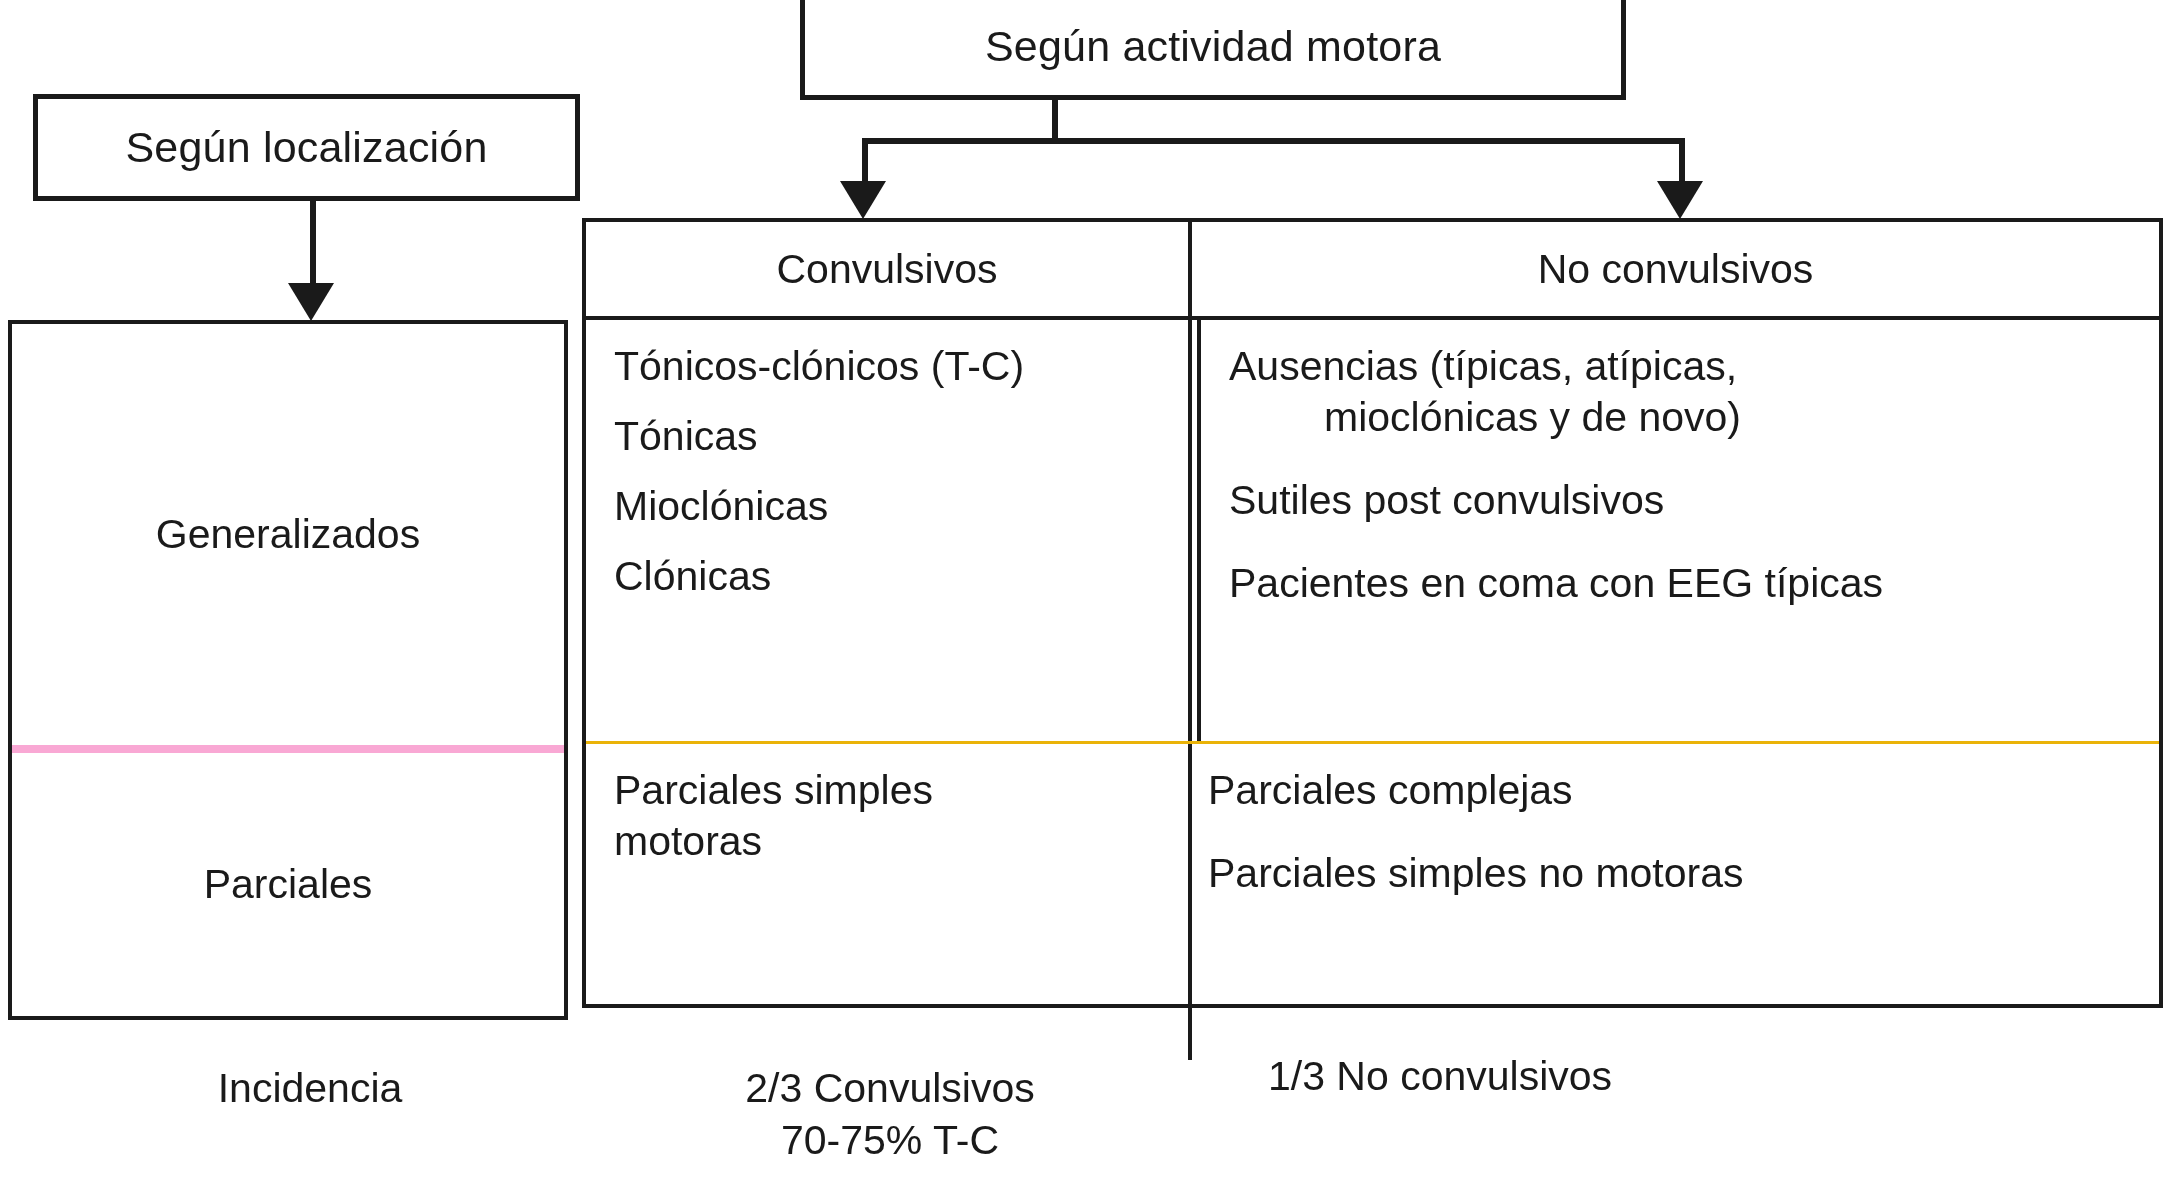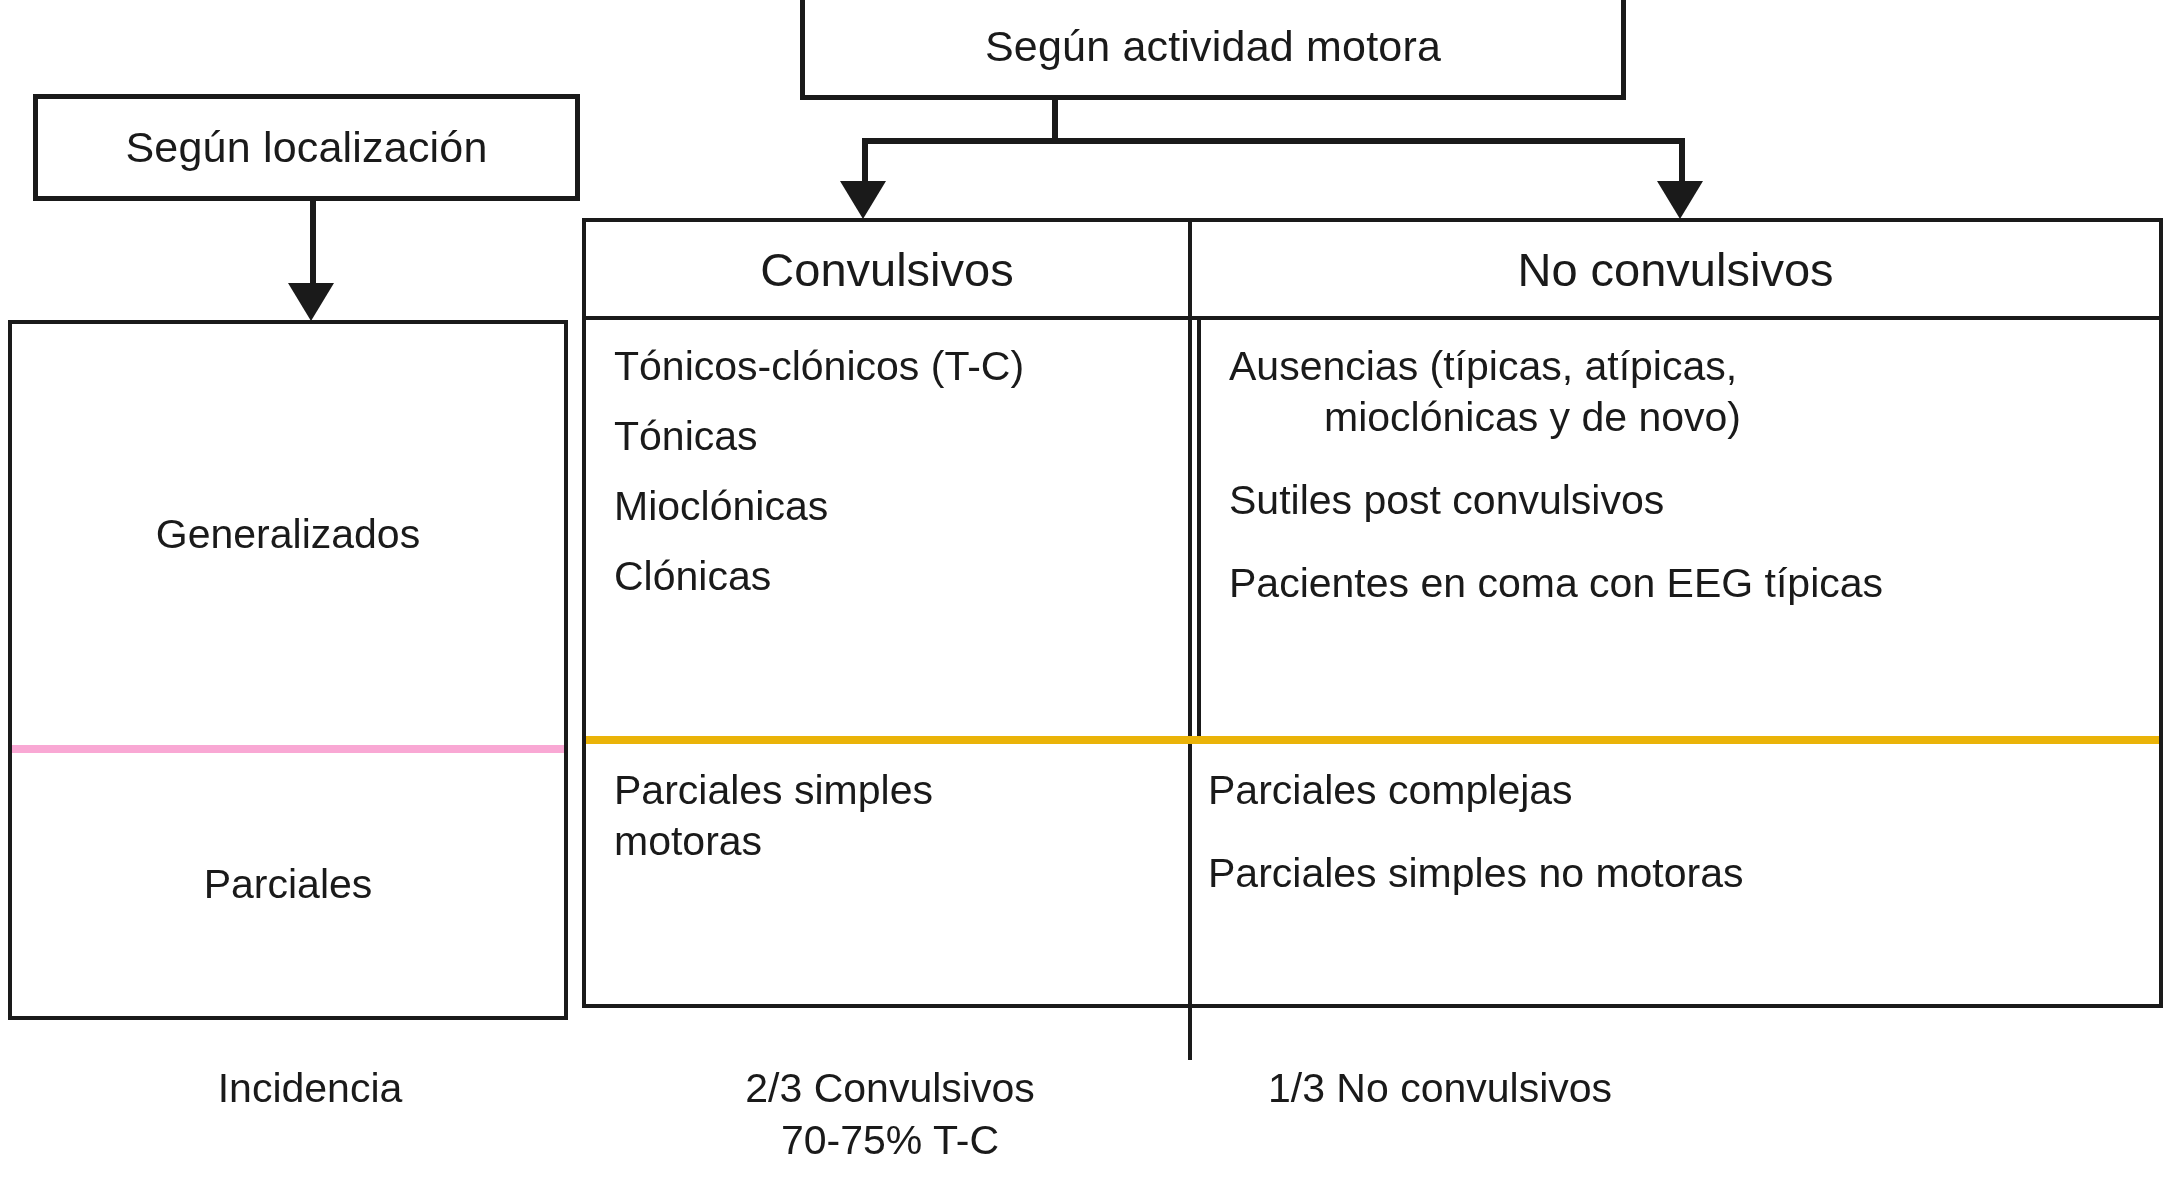--- a/index.html
+++ b/index.html
@@ -93,21 +93,21 @@
   }
   #row-head {
     display: flex;
     height: 98px;
     border-bottom: 4px solid #1a1a1a;
     box-sizing: border-box;
   }
   #row-generalizados {
     display: flex;
     height: 424px;
-    border-bottom: 8px solid #eab308;
+    border-bottom: 3px solid #eab308;
     box-sizing: border-box;
   }
   #row-parciales {
     display: flex;
     height: 316px;
     box-sizing: border-box;
   }
   .col-conv {
     width: 606px;
     box-sizing: border-box;
@@ -115,21 +115,21 @@
   }
   .col-nconv {
     flex: 1 1 auto;
     box-sizing: border-box;
   }
   .col-nconv.inset { border-left: 4px solid #1a1a1a; margin-left: 5px; }
 
   .head-cell {
     display: flex; align-items: center; justify-content: center;
     height: 100%;
-    font-size: 47px;
+    font-size: 41px;
   }
   .body-cell {
     padding: 26px 0 0 28px;
     font-size: 41px;
     line-height: 1.0;
   }
   .body-cell .ln { margin-bottom: 29px; white-space: pre; }
   .body-cell .ln.tight { margin-bottom: 10px; }
   .body-cell .ln.wide { margin-bottom: 42px; }
   .indent { display: block; padding-left: 95px; }
@@ -137,21 +137,21 @@
   
   #incidence-row { position: absolute; left: 0; top: 1050px; width: 1861px; height: 127px; }
   .inc-item {
     position: absolute;
     font-size: 41px;
     line-height: 1.28;
     text-align: center;
   }
   #inc-label     { left: 110px;  top: 12px; width: 400px; }
   #inc-conv      { left: 640px;  top: 12px; width: 500px; }
-  #inc-nonconv   { left: 1180px; top: 12px; width: 520px; }
+  #inc-nonconv   { left: 1180px; top: 0; width: 520px; }
 </style>
 </head>
 <body>
 
 <div id="canvas">
 
   <div id="box-localizacion" class="hdr-box">
     <span>Según localización</span>
   </div>
 

